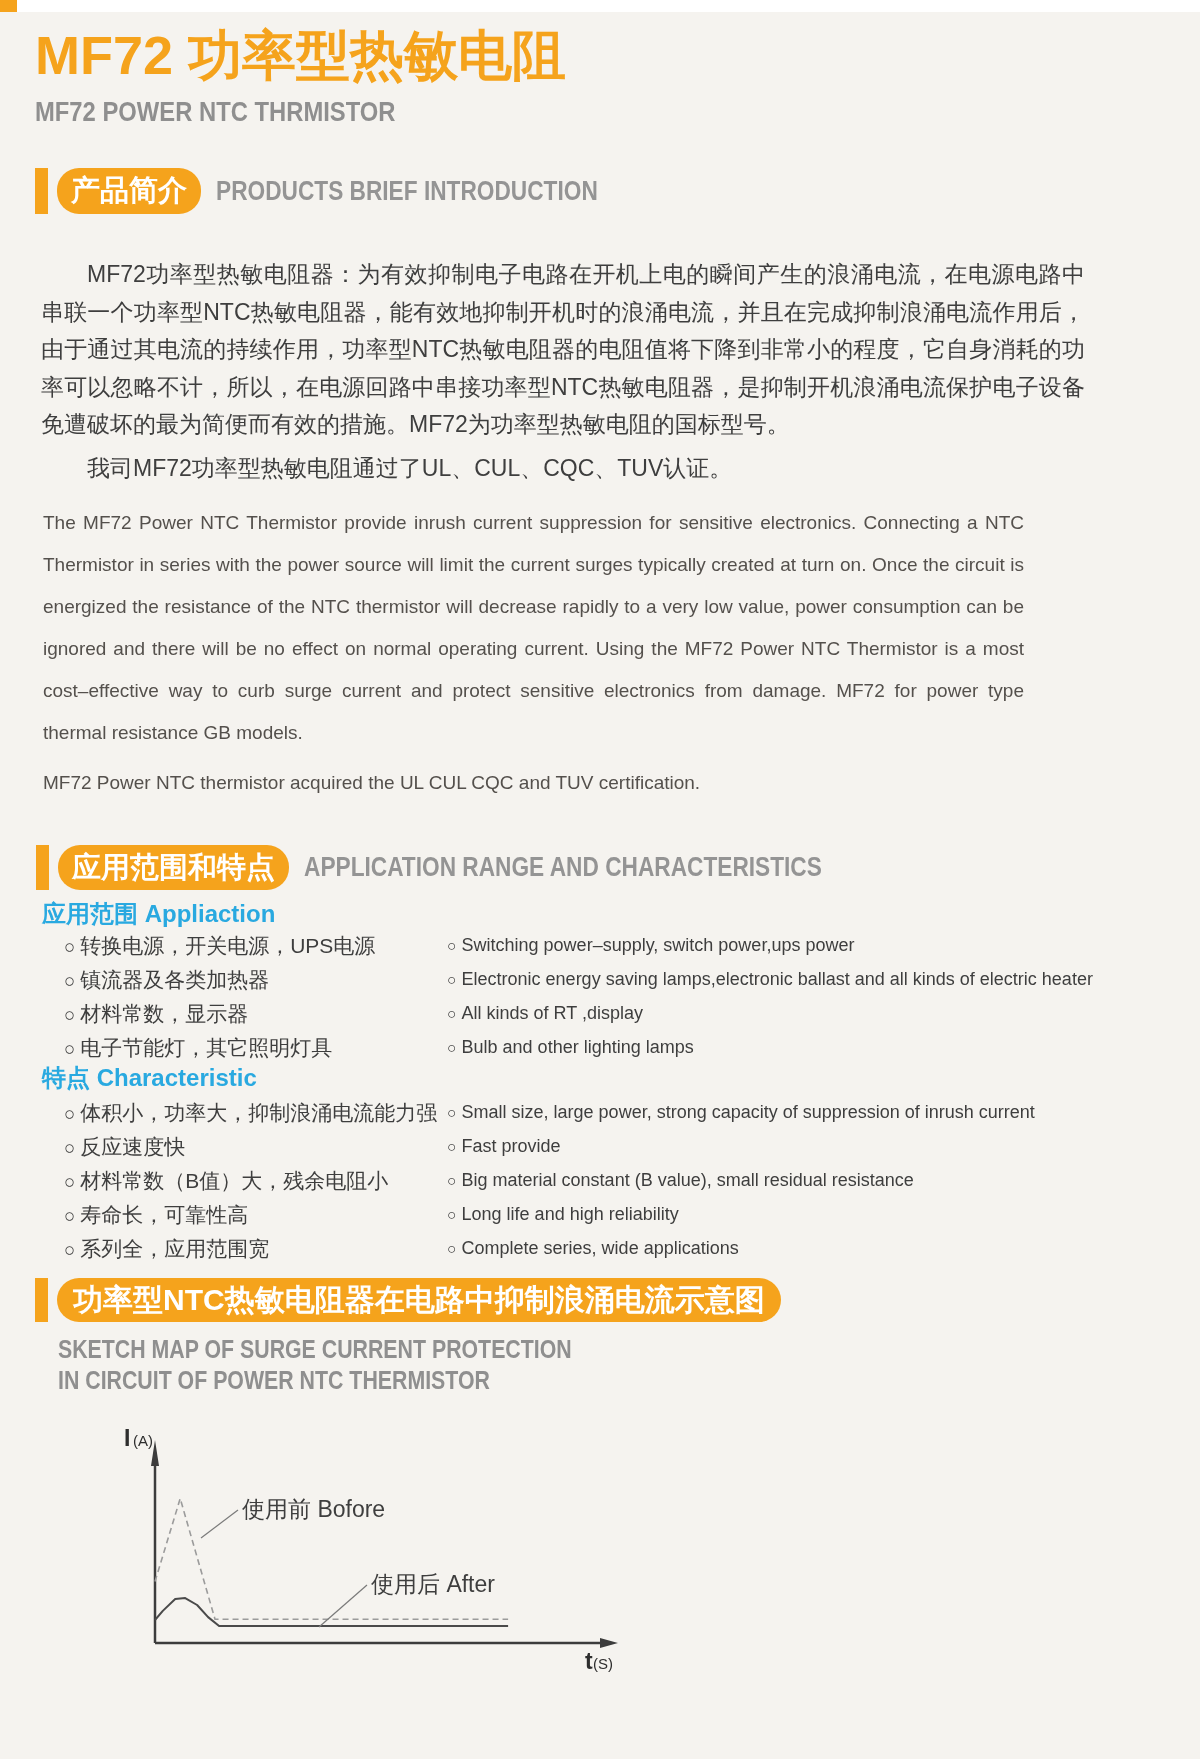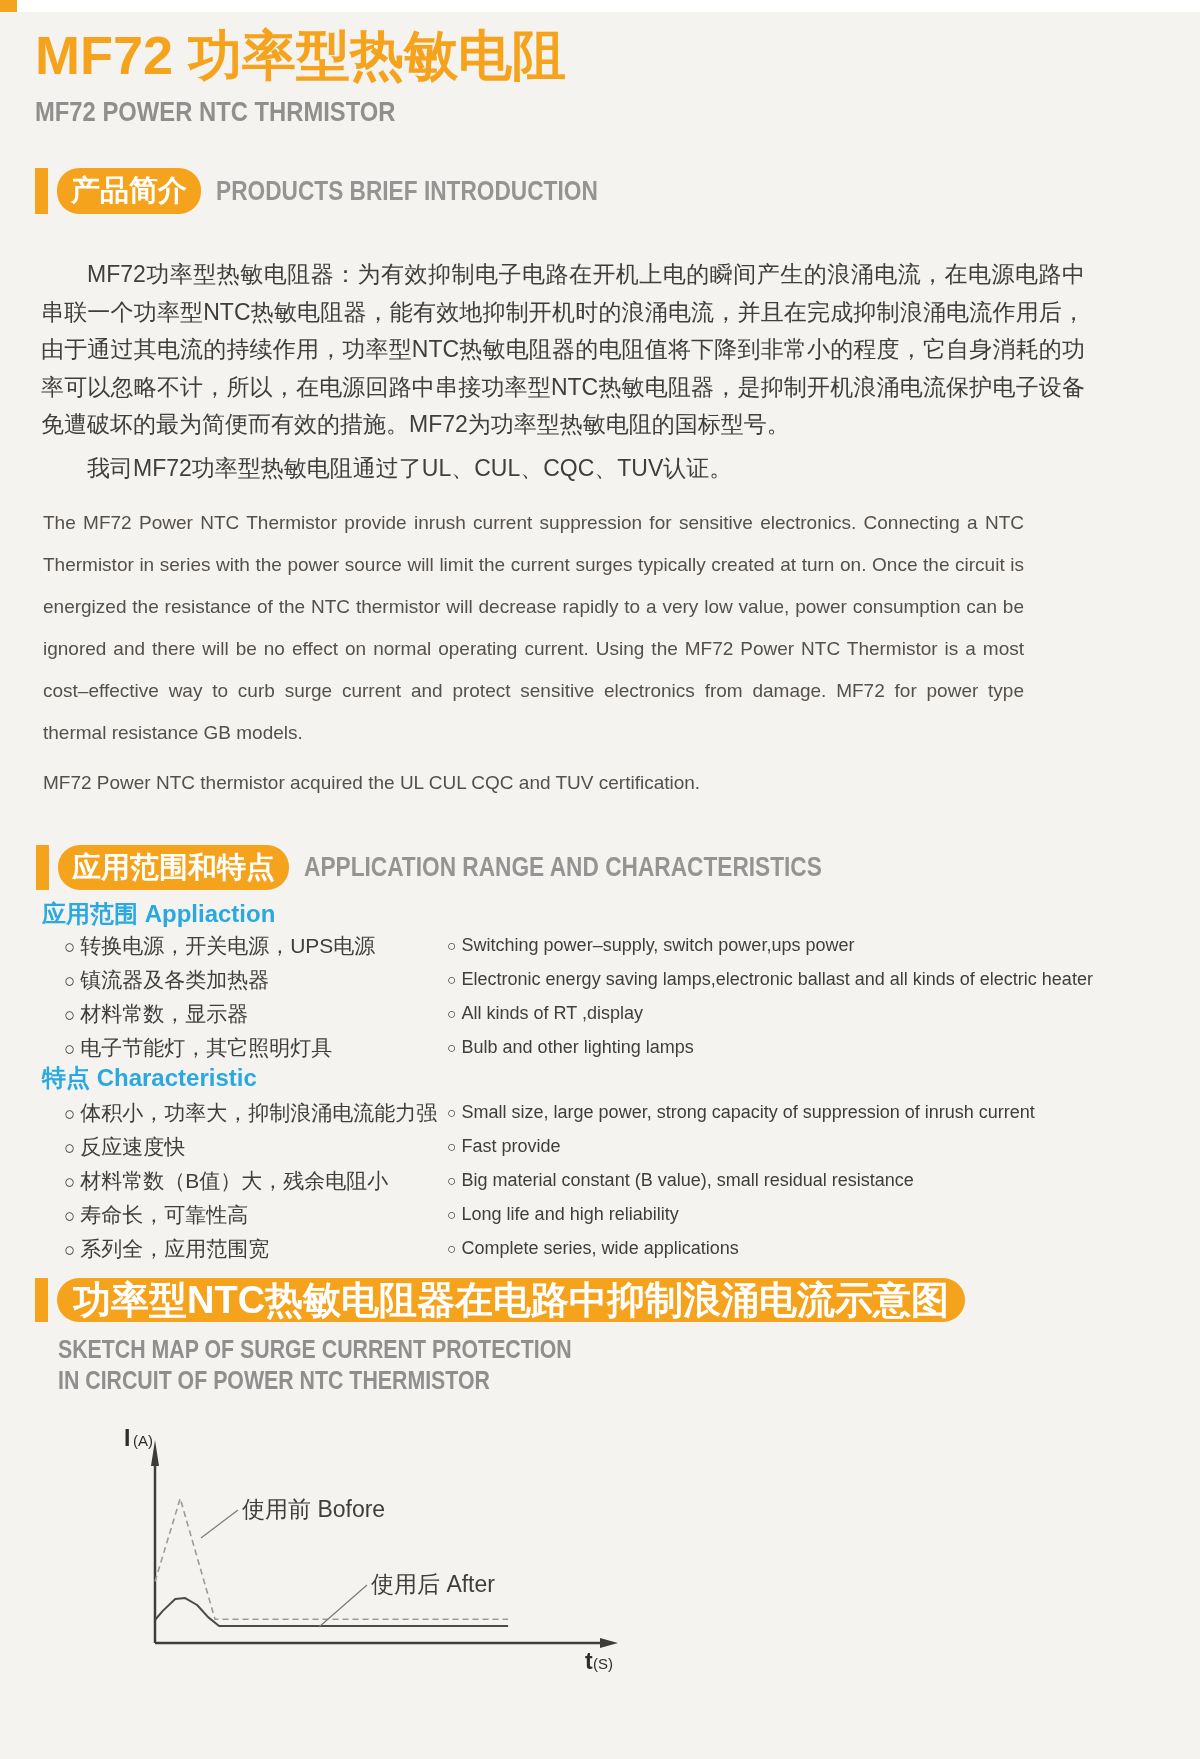--- a/index.html
+++ b/index.html
@@ -63,21 +63,21 @@
     color:var(--text);
   }
   #range-list{top:929px;}
   #feature-list{top:1096px;}
   .li{line-height:33px;white-space:nowrap;}
   .li.cn{font-size:21px;}
   .li.en{font-size:18px;}
   .circ{font-size:0.88em;margin-right:5px;}
 
   #sketch-banner{left:35px;top:1278px;height:44px;}
-  #sketch-banner .sec-badge{font-size:38px;padding:16px 16px;}
+  #sketch-banner .sec-badge{font-size:30px;padding:16px 16px;}
   .sketch-heading{
     position:absolute;left:58px;top:1334px;font-size:26px;font-weight:bold;
     color:#8F8F8F;line-height:31px;transform:scaleX(.82);transform-origin:left top;white-space:nowrap;
   }
 
   .chart{position:absolute;left:100px;top:1420px;}
   .chart text{font-family:"Liberation Sans","DejaVu Sans",sans-serif;}
   .axis-label-main{font-size:23px;fill:#2e2e2e;}
   .axis-label-sub{font-size:15px;fill:#2e2e2e;}
   .curve-label{font-size:23px;fill:var(--text);}

